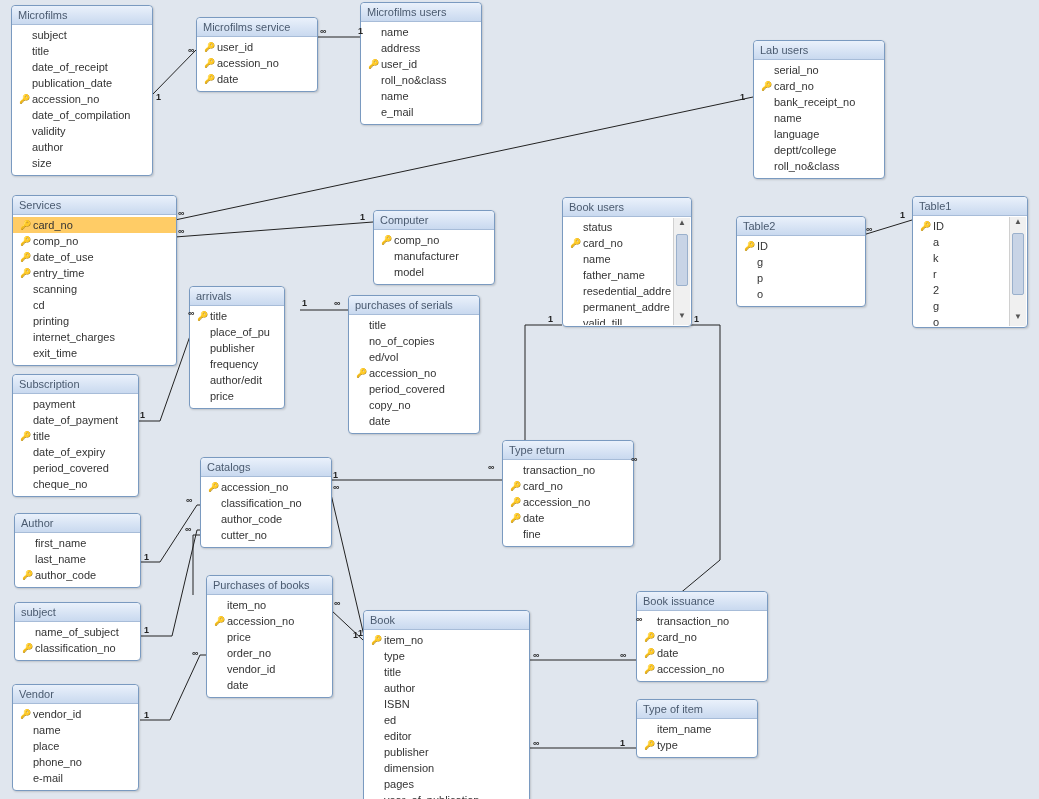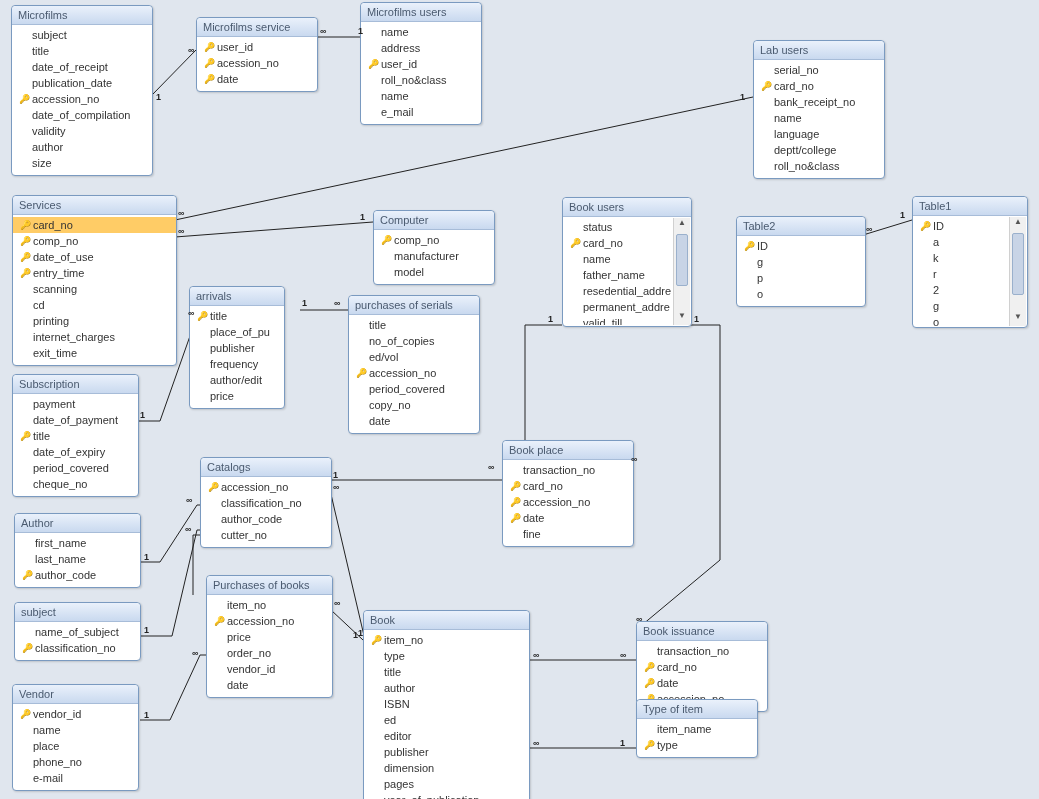--- a/index.html
+++ b/index.html
@@ -542,21 +542,21 @@
         <span>period_covered</span>
       </div>
       <div class="field">
         <span class="spacer"></span>
         <span>cheque_no</span>
       </div>
     </div>
 </div>
 
 <div class="tbl" style="left:502px;top:440px;width:130px">
-  <div class="tbl-head">Book place</div>
+  <div class="tbl-head">Type return</div>
   <div class="tbl-body">
       <div class="field">
         <span class="spacer"></span>
         <span>transaction_no</span>
       </div>
       <div class="field">
         <span class="key pk"></span>
         <span>card_no</span>
       </div>
       <div class="field">
@@ -701,21 +701,21 @@
         <span class="spacer"></span>
         <span>pages</span>
       </div>
       <div class="field">
         <span class="spacer"></span>
         <span>year_of_publication</span>
       </div>
     </div>
 </div>
 
-<div class="tbl" style="left:636px;top:621px;width:130px">
+<div class="tbl" style="left:636px;top:591px;width:130px">
   <div class="tbl-head">Book issuance</div>
   <div class="tbl-body">
       <div class="field">
         <span class="spacer"></span>
         <span>transaction_no</span>
       </div>
       <div class="field">
         <span class="key pk"></span>
         <span>card_no</span>
       </div>

